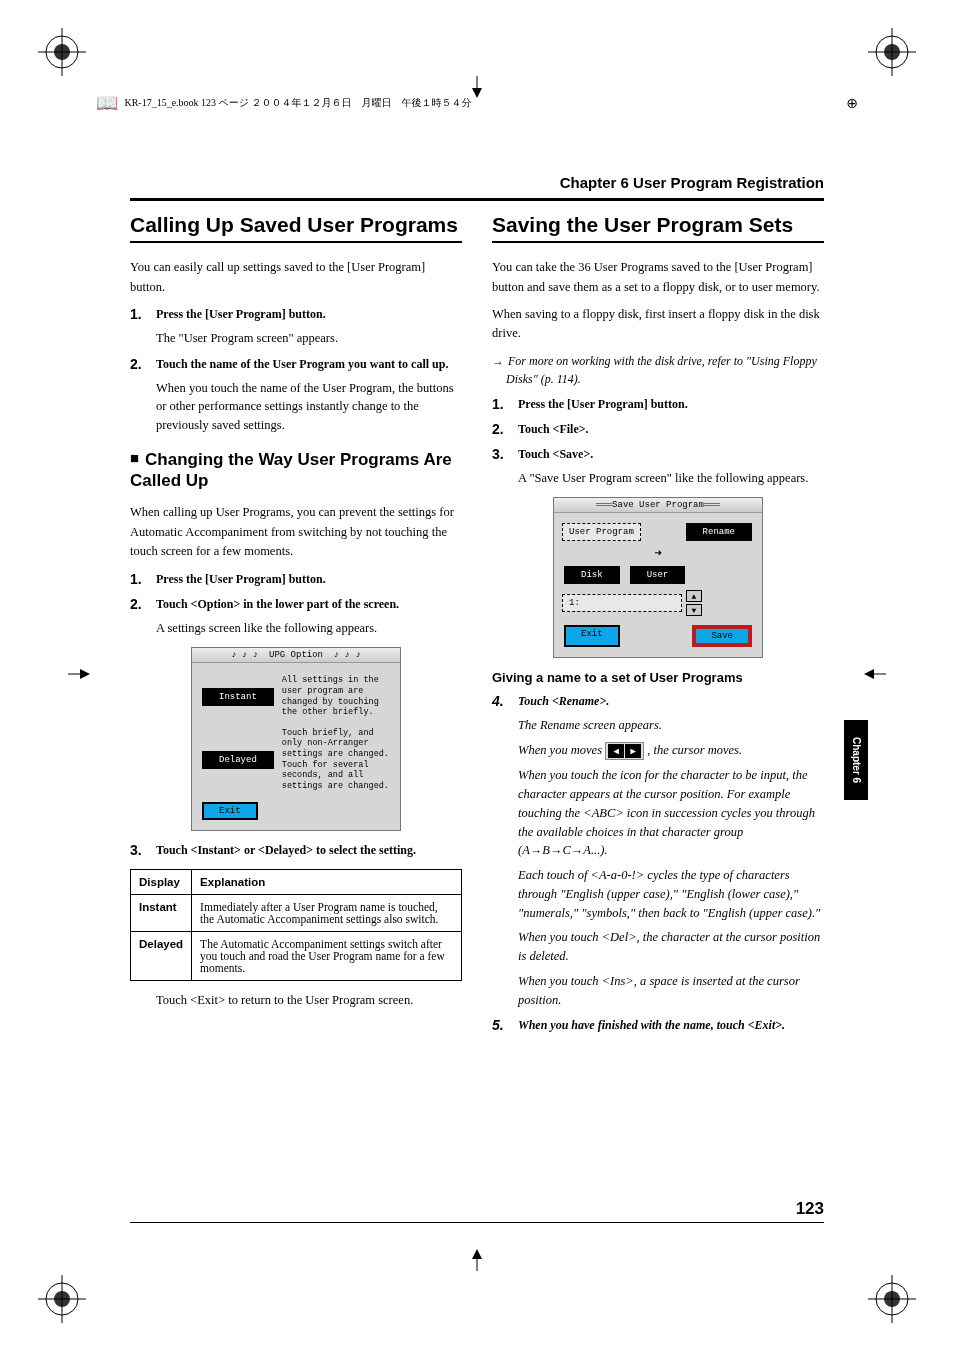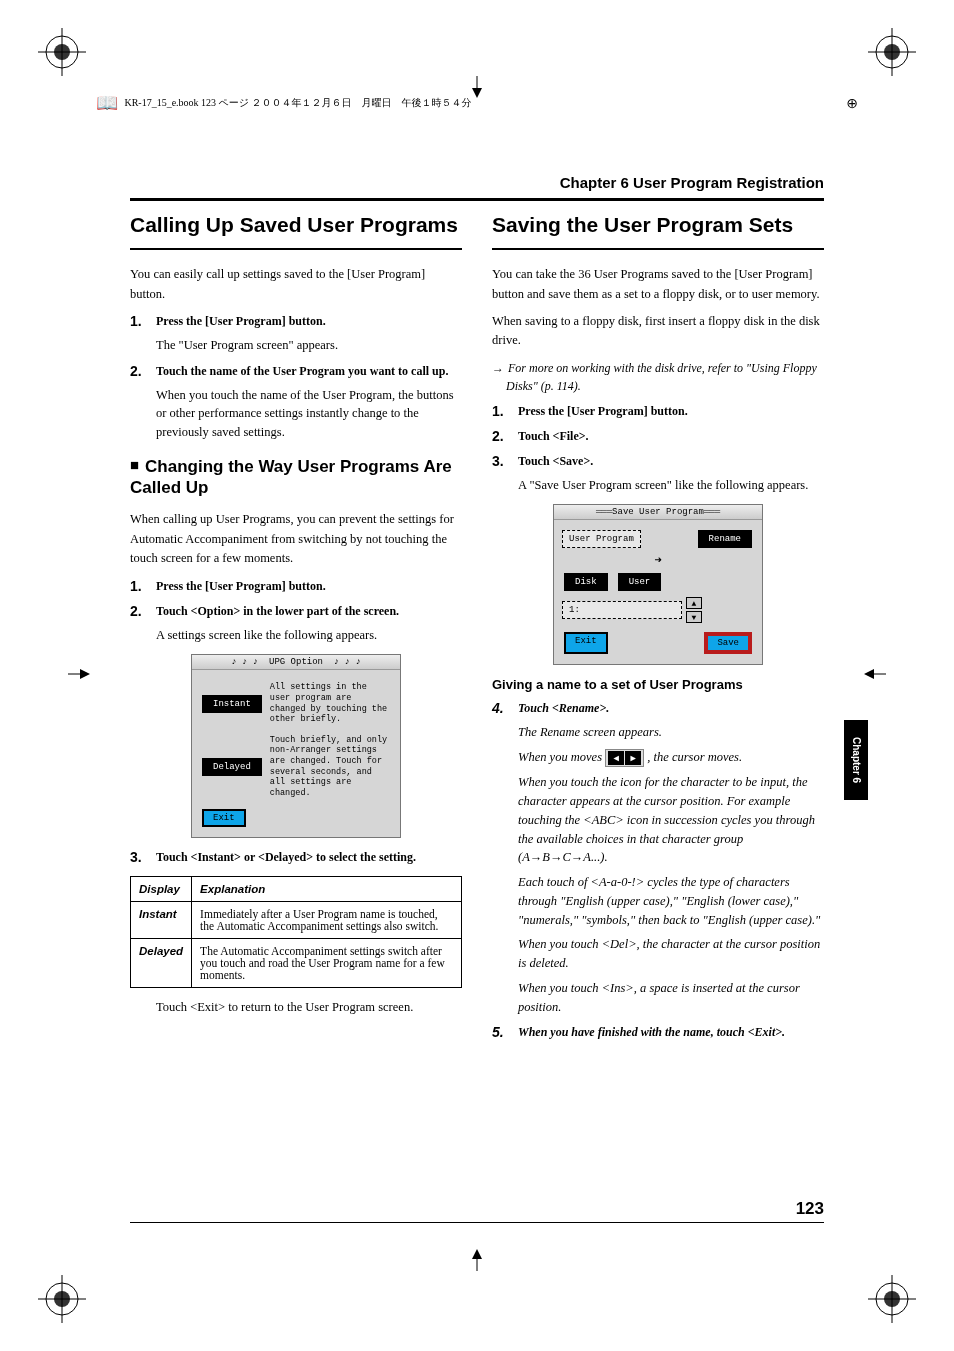--- a/index.html
+++ b/index.html
@@ -57,21 +57,21 @@
   }
   .col { flex: 1; }
 
   h1.section-title {
     font-family: 'Arial Black', Arial, sans-serif;
     font-weight: 900;
     font-size: 21px;
     line-height: 1.2;
     margin-bottom: 15px;
     border-bottom: 2px solid #000;
-    padding-bottom: 11px;
+    padding-bottom: 4px;
   }
   h2.subsection-title {
     font-family: 'Arial Black', Arial, sans-serif;
     font-weight: 900;
     font-size: 17px;
     line-height: 1.25;
     margin-top: 14px;
     margin-bottom: 12px;
   }
   h2.subsection-title .square { font-size: 15px; vertical-align: 2px; margin-right: 6px; }
@@ -128,21 +128,21 @@
     display: flex; align-items: center; justify-content: center;
     background: linear-gradient(#eee,#ccc);
     padding: 2px 4px; font-size: 9px;
     border-bottom: 1px solid #999;
   }
   .screenshot .body-area { padding: 8px; background: #d6d6d6; }
   .screenshot .btn {
     display: inline-block;
     border: 2px solid #000;
     background: #000; color: #fff;
-    padding: 2px 9px;
+    padding: 2px 15px;
     font-size: 9px;
     margin: 2px;
   }
   .screenshot .btn.light { background: #0ea5e9; color: #000; border: 1px solid #000; }
   .screenshot .field {
     display: inline-block;
     border: 1px dashed #000;
     padding: 3px 6px;
     background: #e8e8e8;
     font-size: 9px;
@@ -159,21 +159,21 @@
     width: 100%;
     margin: 10px 0;
     font-size: 11.5px;
   }
   table.explain th, table.explain td {
     border: 1px solid #000;
     padding: 6px 8px;
     text-align: left;
     vertical-align: top;
   }
-  table.explain th { font-family: Arial, sans-serif; font-weight: bold; font-style: italic; }
+  table.explain th { font-family: Arial, sans-serif; font-weight: bold; }
 
   .inline-nav-icon {
     display: inline-flex;
     vertical-align: middle;
     border: 1px solid #888;
     background: #ddd;
     padding: 1px 2px;
     gap: 1px;
   }
   .inline-nav-icon .mini-btn {

